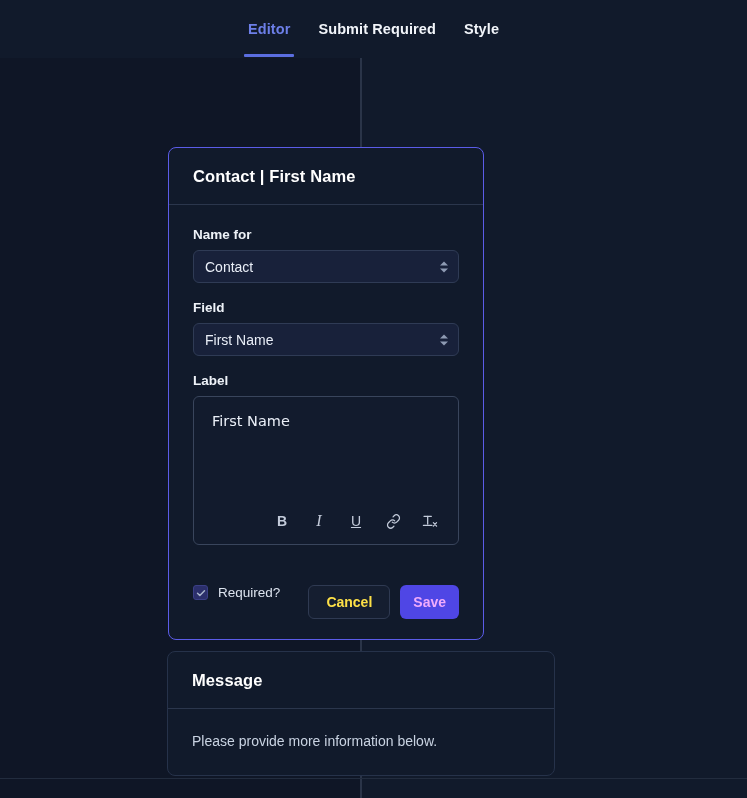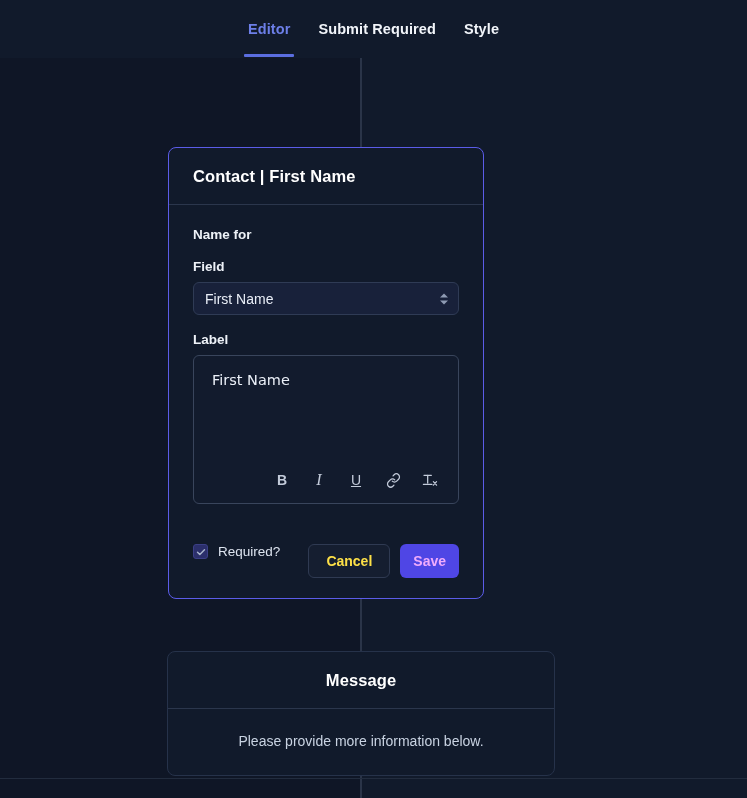--- a/index.html
+++ b/index.html
@@ -118,21 +118,20 @@
     top: 52px;
     width: 316px;
     border: 1.5px solid #5b5ce8;
     margin-top: 40px;
   }
   .card-plain {
     left: 167px;
     top: 596px;
     width: 388px;
     border: 1px solid #26324a;
-    text-align: center;
   }
 
   .card-header {
     padding: 19px 24px 18px 24px;
     border-bottom: 1px solid #2b364c;
   }
   .card-title {
     font-size: 16.5px;
     font-weight: 700;
     color: #ffffff;
@@ -312,20 +311,27 @@
   <div class="card card-active">
 
     <div class="card-header">
       <div class="card-title">Contact | First Name</div>
     </div>
 
     <div class="card-body">
 
       <div class="field-group">
         <span class="field-label">Name for</span>
+        <div class="select-wrap">
+          <div class="select-box">Contact</div>
+          <span class="select-chevrons">
+            <i class="chev chev-up"></i>
+            <i class="chev chev-dn"></i>
+          </span>
+        </div>
       </div>
 
       <div class="field-group">
         <span class="field-label">Field</span>
         <div class="select-wrap">
           <div class="select-box">First Name</div>
           <span class="select-chevrons">
             <i class="chev chev-up"></i>
             <i class="chev chev-dn"></i>
           </span>

